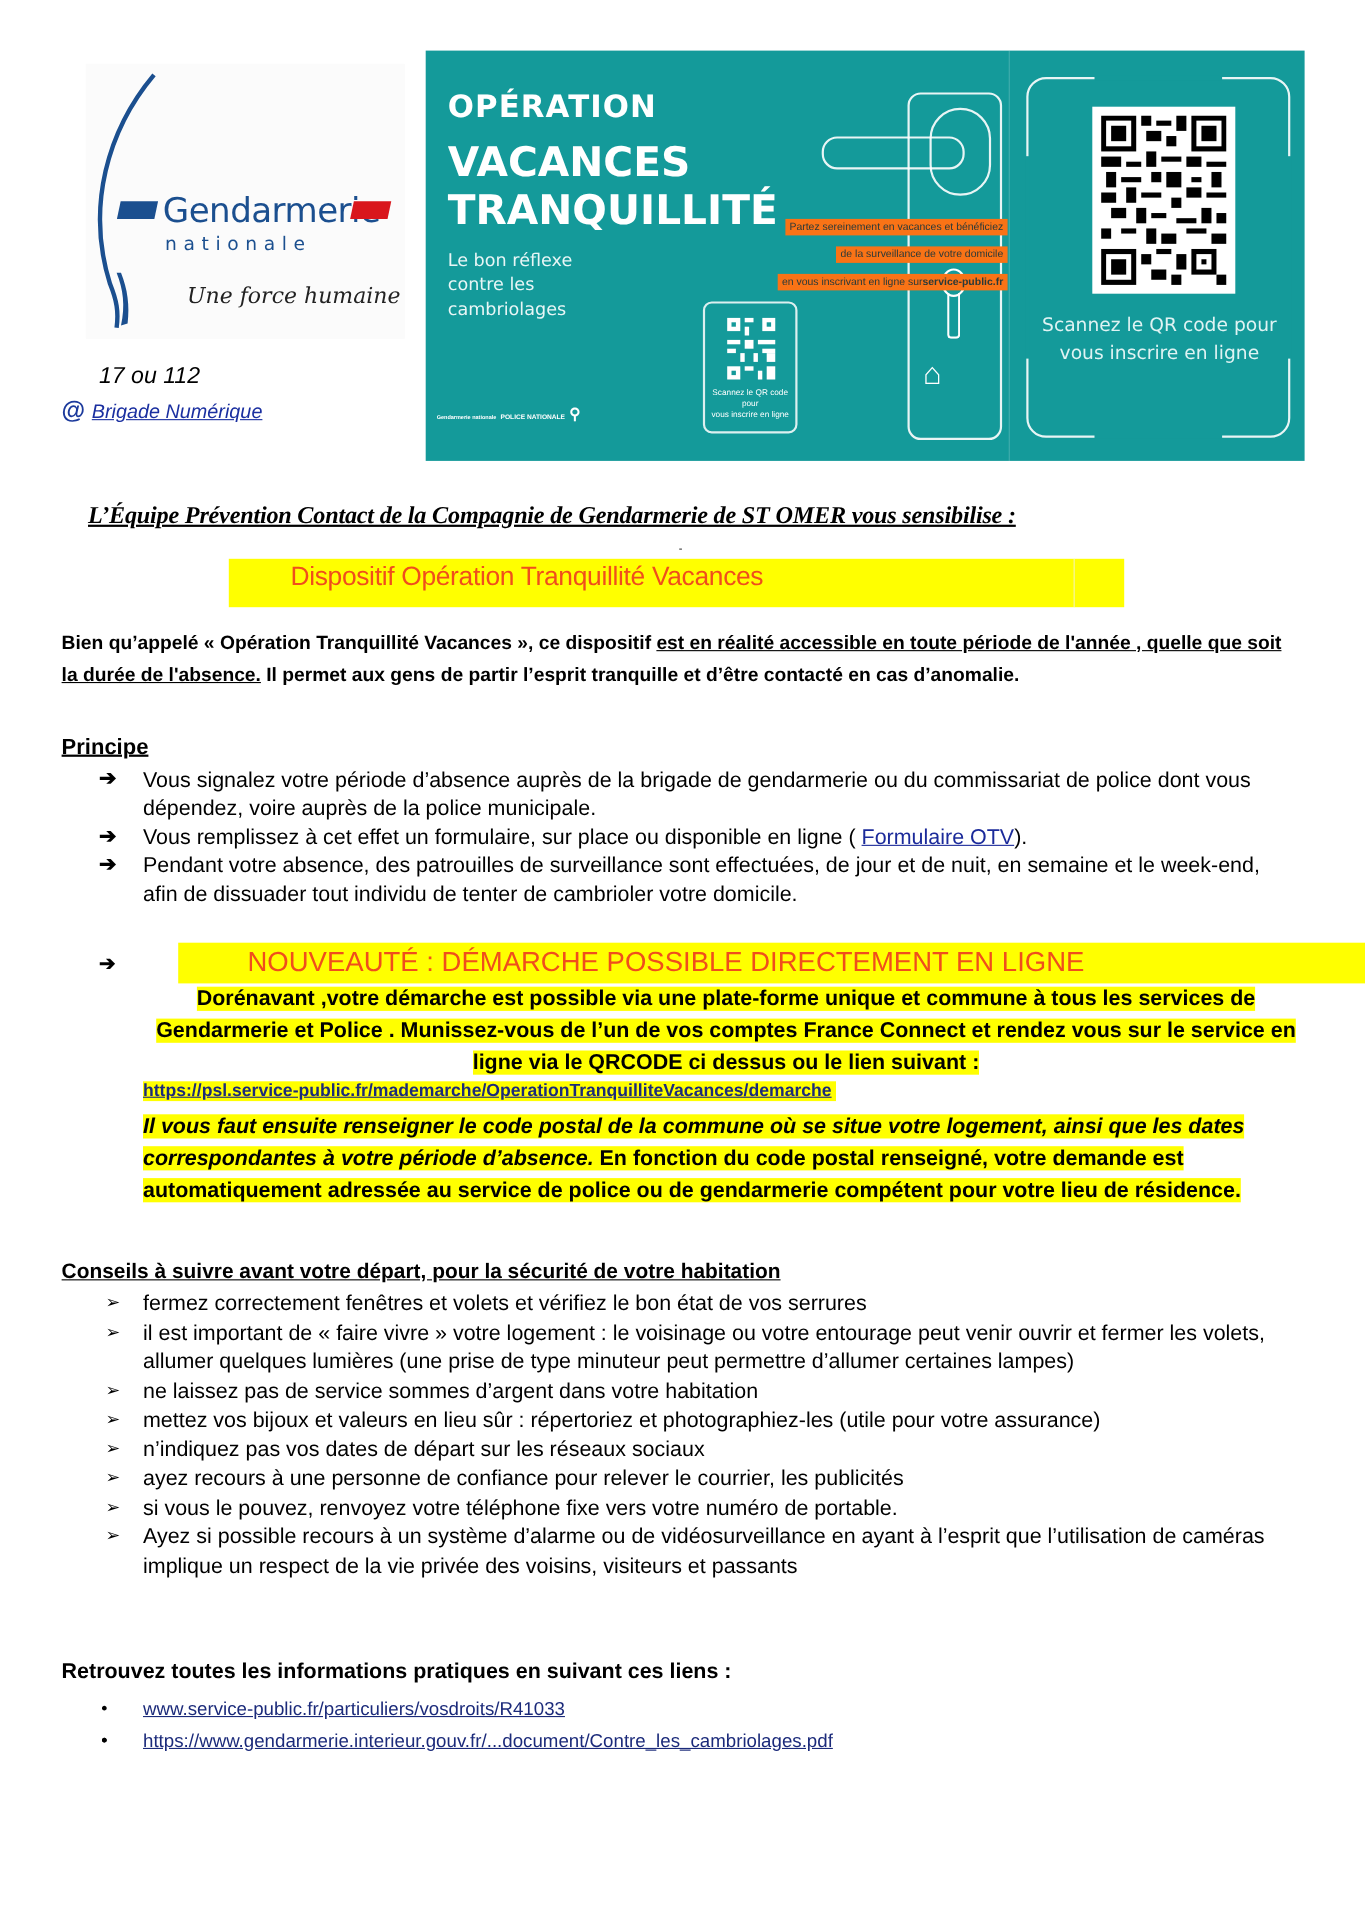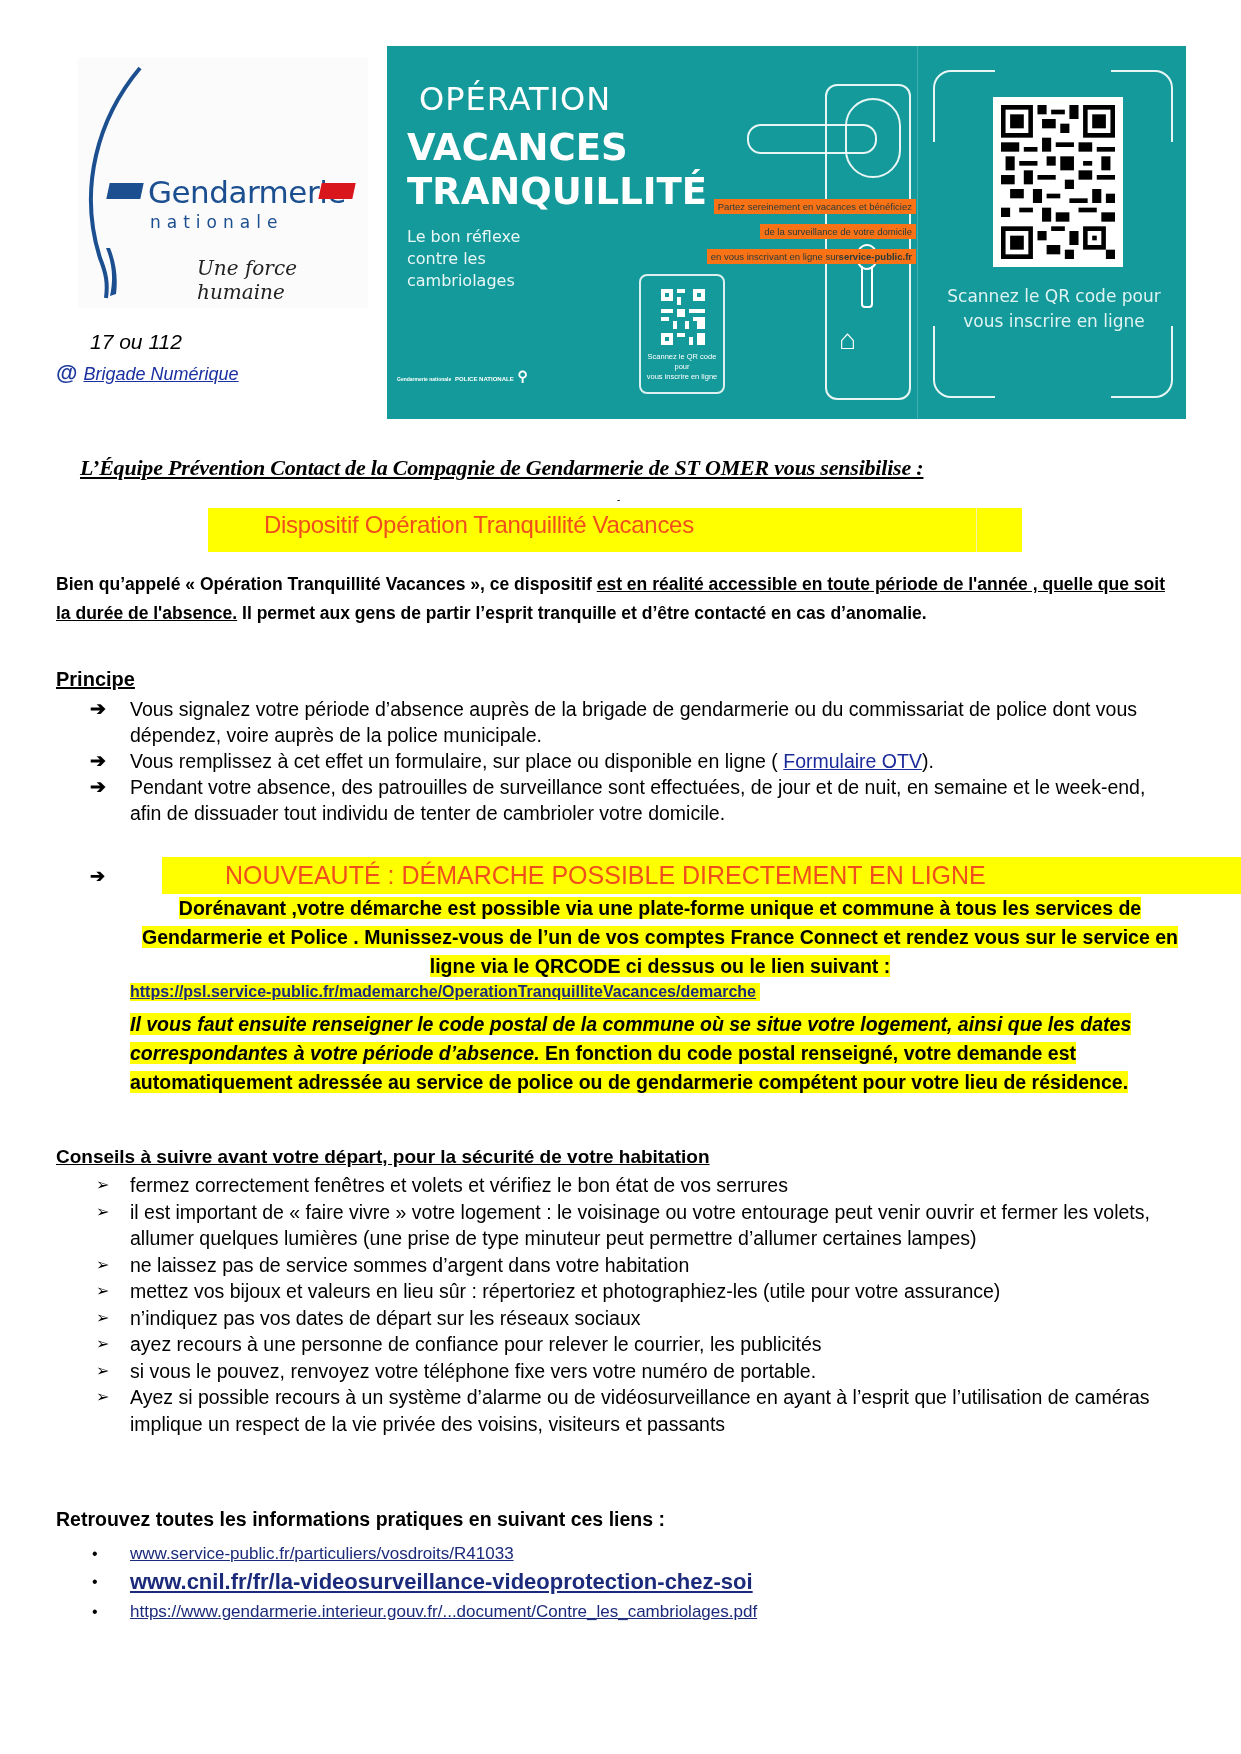--- a/index.html
+++ b/index.html
@@ -4,32 +4,32 @@
 <style>
   * { box-sizing: border-box; margin: 0; padding: 0; }
   html, body { width: 1241px; height: 1754px; background: #ffffff; overflow: hidden; }
   body { position: relative; font-family: "Liberation Sans", sans-serif; color: #000; }
 
   
   .logo { position: absolute; left: 78px; top: 58px; width: 290px; height: 250px; background: #fbfbfb; }
   .logo svg { position: absolute; left: 0; top: 0; }
   .logo-word { position: absolute; left: 70px; top: 116px; font-family: "DejaVu Sans", sans-serif; font-size: 31px; color: #1b4f8f; letter-spacing: -0.5px; }
   .logo-sub { position: absolute; left: 72px; top: 154px; font-family: "DejaVu Sans", sans-serif; font-size: 17px; color: #1b4f8f; letter-spacing: 6px; }
-  .logo-motto { position: absolute; left: 92px; top: 198px; font-family: "DejaVu Serif", serif; font-style: italic; font-size: 20px; color: #222; margin-left: 27px; }
+  .logo-motto { position: absolute; left: 92px; top: 198px; font-family: "DejaVu Serif", serif; font-style: italic; font-size: 20px; color: #222; }
   .flag-blue { position: absolute; left: 30px; top: 125px; width: 34px; height: 16px; background: #1b4f8f; transform: skewX(-12deg); }
   .flag-red { position: absolute; left: 242px; top: 125px; width: 34px; height: 16px; background: #d9161c; transform: skewX(-12deg); }
 
   .phone { position: absolute; left: 90px; top: 330px; font-size: 21px; font-style: italic; }
   .brigade { position: absolute; left: 56px; top: 360px; font-size: 18px; font-style: italic; }
   .brigade .at { color: #1c3a9c; font-weight: bold; font-style: normal; font-size: 22px; margin-right: 6px; }
   .brigade a { color: #1a2fa0; text-decoration: underline; }
 
   
   .banner { position: absolute; left: 387px; top: 46px; width: 799px; height: 373px; background: #149a9a; overflow: hidden; }
-  .b-title1 { position: absolute; left: 20px; top: 34px; font-family: "DejaVu Sans", sans-serif; font-size: 32px; color: #fff; font-weight: 400; letter-spacing: 1px; margin-left: 12px; }
+  .b-title1 { position: absolute; left: 20px; top: 34px; font-family: "DejaVu Sans", sans-serif; font-size: 28px; color: #fff; font-weight: 700; letter-spacing: 1px; }
   .b-title2 { position: absolute; left: 20px; top: 80px; font-family: "DejaVu Sans", sans-serif; font-size: 37px; color: #fff; font-weight: bold; line-height: 44px; }
   .b-sub { position: absolute; left: 20px; top: 180px; font-family: "DejaVu Sans", sans-serif; font-size: 16px; color: #e8f6f6; line-height: 22px; }
   .b-logos { position: absolute; left: 10px; top: 322px; font-size: 7px; color: #fff; font-weight: bold; }
   .b-info { position: absolute; right: 270px; top: 150px; text-align: right; }
   .b-info span { display: inline-block; background: #f97316; color: #2a3a3a; font-size: 9.5px; padding: 2px 4px; margin-bottom: 7px; }
   .b-info b { font-weight: bold; }
   .b-smallqr { position: absolute; left: 252px; top: 228px; width: 86px; height: 120px; border: 2px solid rgba(255,255,255,0.85); border-radius: 8px; }
   .b-smallqr .qr-mini { position: absolute; left: 20px; top: 12px; width: 44px; height: 58px; }
   .b-smallqr .cap { position: absolute; left: 0; right: 0; top: 76px; text-align: center; font-size: 7.5px; color: #fff; line-height: 10px; }
   .door-plate { position: absolute; left: 438px; top: 38px; width: 86px; height: 316px; border: 2px solid rgba(255,255,255,0.9); border-radius: 12px; }
@@ -296,15 +296,15 @@
   <li><span class="mk">➢</span><span>mettez vos bijoux et valeurs en lieu sûr : répertoriez et photographiez-les (utile pour votre assurance)</span></li>
   <li><span class="mk">➢</span><span>n’indiquez pas vos dates de départ sur les réseaux sociaux</span></li>
   <li><span class="mk">➢</span><span>ayez recours à une personne de confiance pour relever le courrier, les publicités</span></li>
   <li><span class="mk">➢</span><span>si vous le pouvez, renvoyez votre téléphone fixe vers votre numéro de portable.</span></li>
   <li><span class="mk">➢</span><span>Ayez si possible recours à un système d’alarme ou de vidéosurveillance en ayant à l’esprit que l’utilisation de caméras implique un respect de la vie privée des voisins, visiteurs et passants</span></li>
 </ul>
 
 <div class="retro">Retrouvez toutes les informations pratiques en suivant ces liens :</div>
 <ul class="links">
   <li><span class="mk">•</span><a>www.service-public.fr/particuliers/vosdroits/R41033</a></li>
-  <li><span class="mk">•</span><a class="big">www.cnil.fr/fr/la-videosurveillance-videoprotection-chez-soi</a></li>
+  <li><span class="mk">•</span></li>
   <li><span class="mk">•</span><a>https://www.gendarmerie.interieur.gouv.fr/...document/Contre_les_cambriolages.pdf</a></li>
 </ul>
 
 </body></html>

